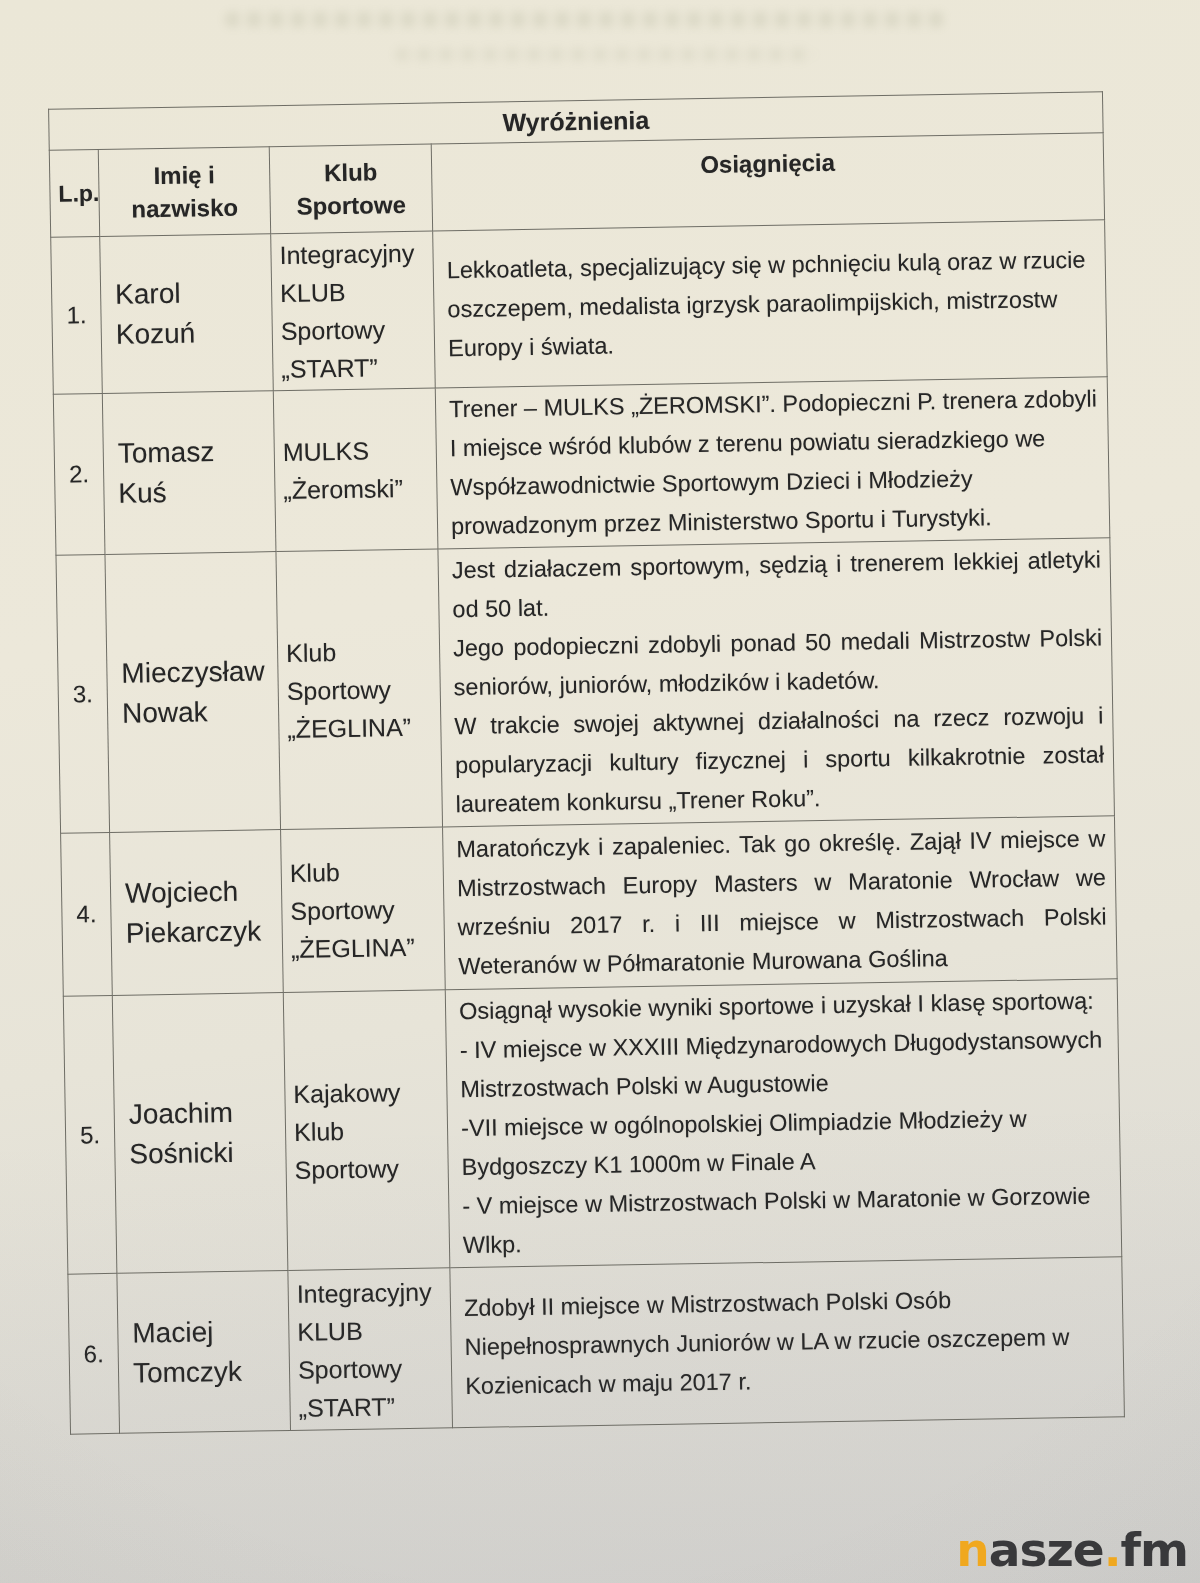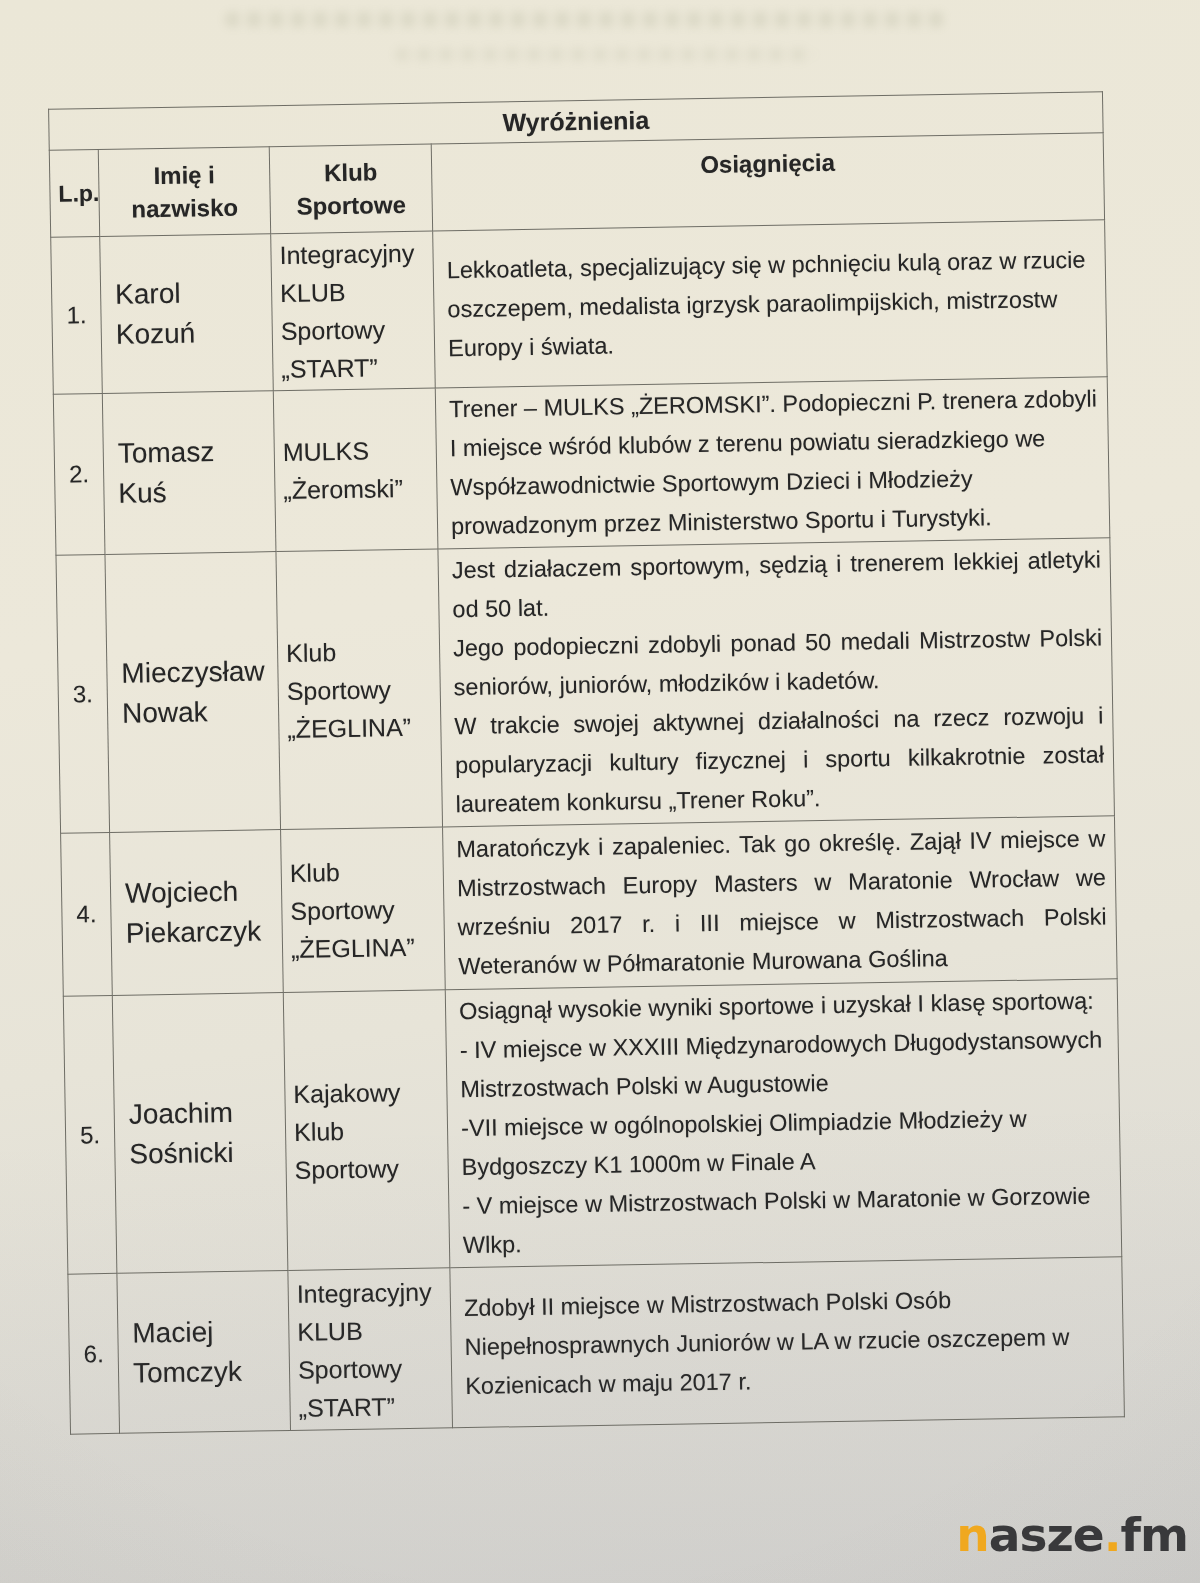--- a/index.html
+++ b/index.html
@@ -57,21 +57,21 @@
   tr.just td.c-ach{text-align:justify;}
 
   tr.r0{height:156px;}
   tr.r1{height:155px;}
   tr.r2{height:262px;}
   tr.r3{height:163px;}
   tr.r4{height:272px;}
   tr.r5{height:160px;}
 
   .watermark{
-    position:absolute;right:12px;bottom:25px;z-index:6;
+    position:absolute;right:12px;bottom:10px;z-index:6;
     font-size:47px;font-weight:bold;letter-spacing:-1px;line-height:1;
     font-family:"DejaVu Sans","Liberation Sans",sans-serif;
   }
   .wm-accent{color:#f0a81f;}
   .wm-dark{color:#39393b;}
 </style>
 </head>
 <body>
 
 <div class="page">

